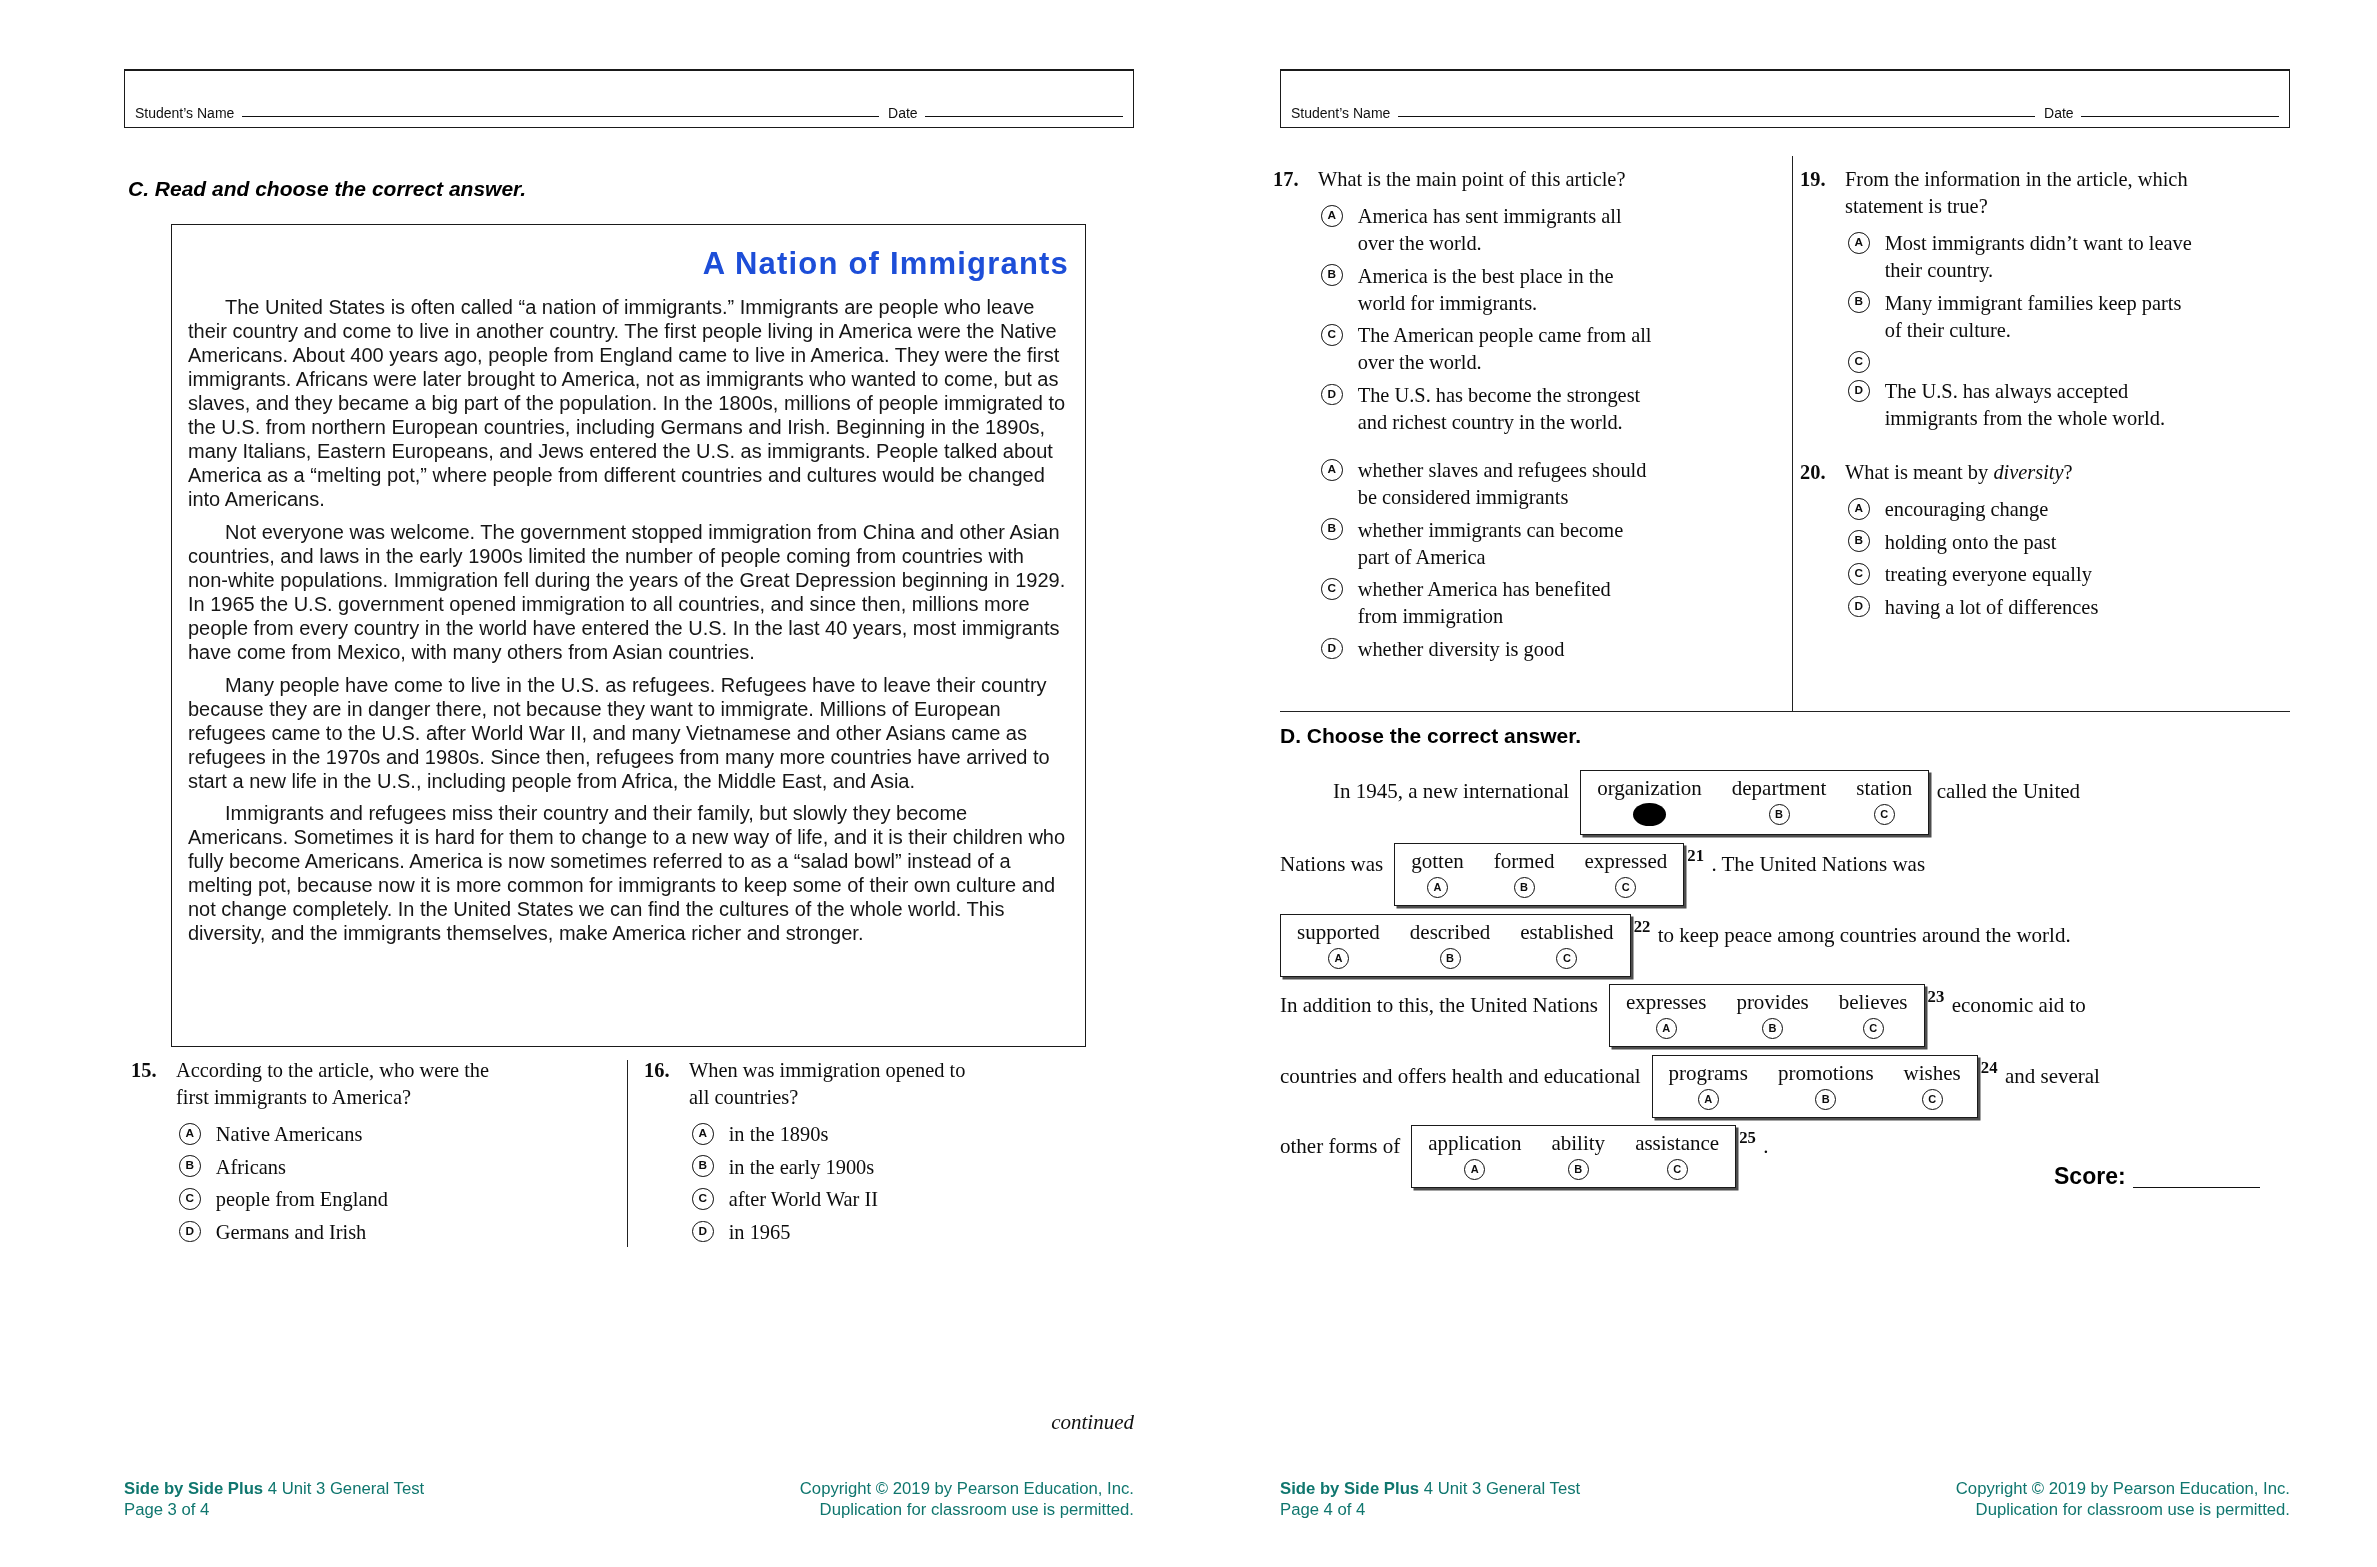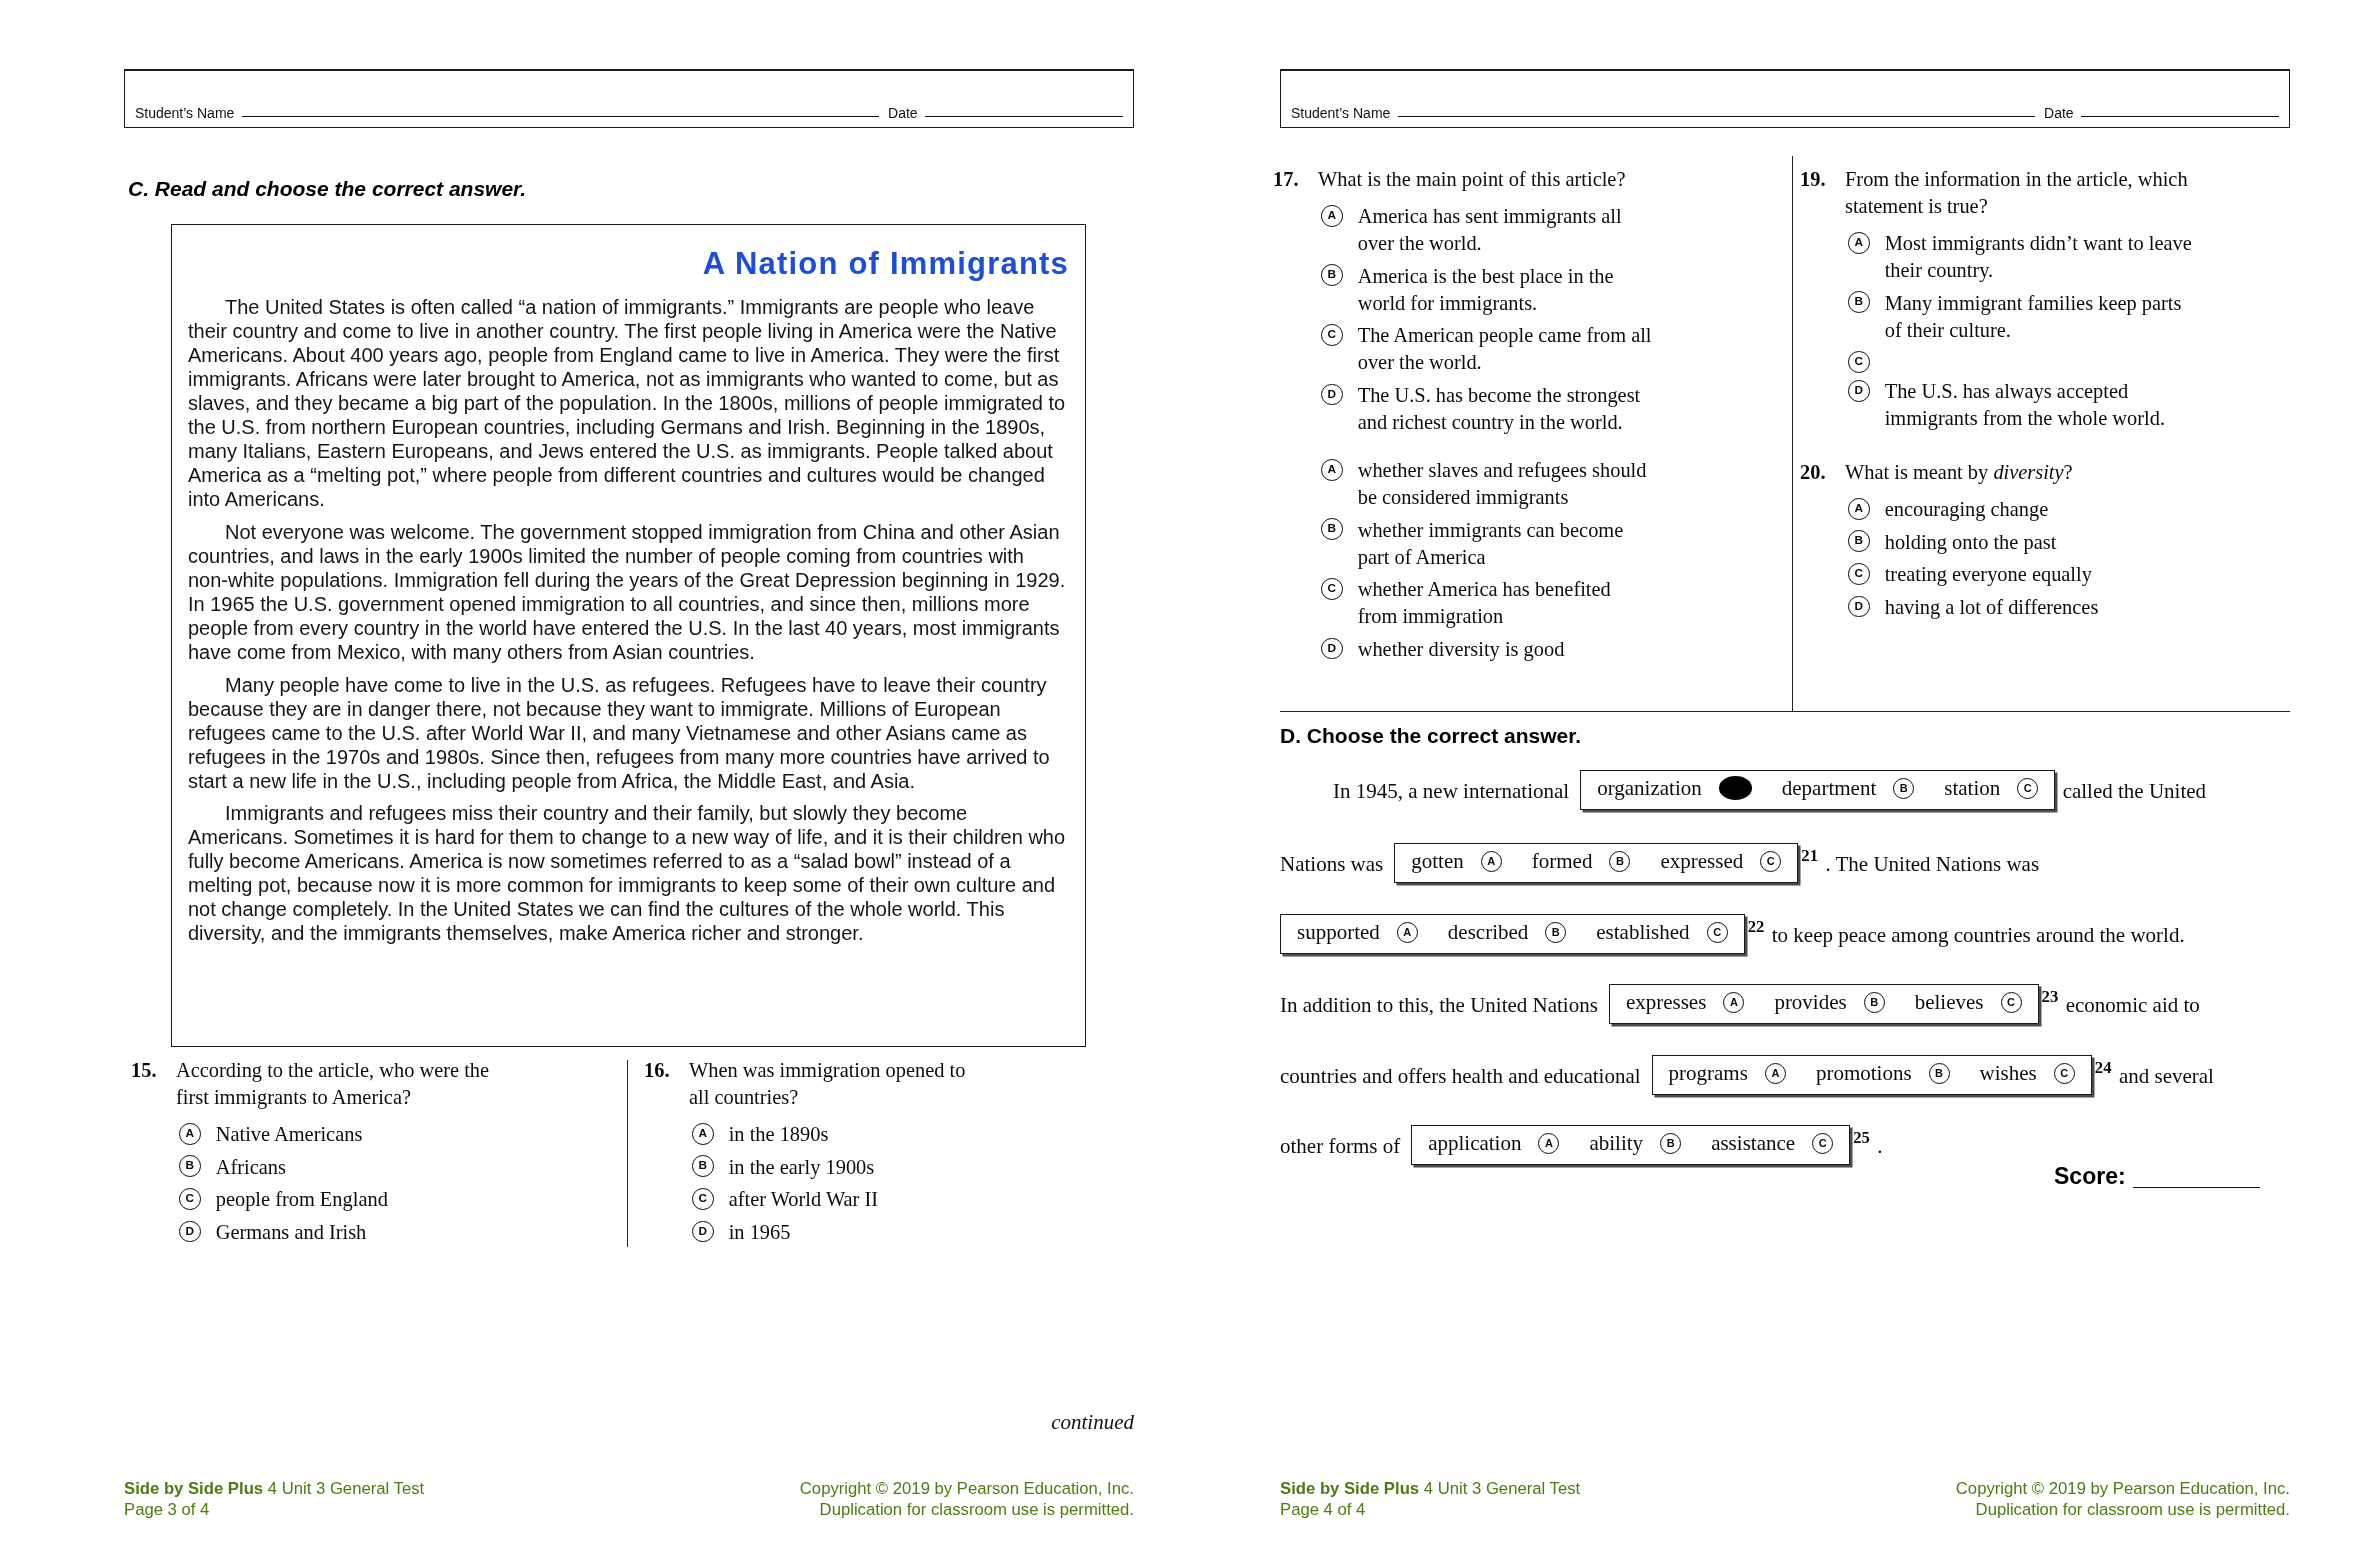--- a/index.html
+++ b/index.html
@@ -49,34 +49,34 @@
 
   
   .cloze{position:absolute;left:1280px;top:770px;width:1053px;height:446px;
     font:21px/27px "Liberation Serif","DejaVu Serif",serif;color:#0c0c0c;}
   .cloze-row{position:absolute;left:0;display:flex;align-items:flex-start;}
   .cz-text{padding-top:8px;white-space:nowrap;}
   .cz-pre{margin-right:11px;}
   .cz-post{margin-left:7.4px;}
   .cz-box{border:1.9px solid #1a1a1a;display:flex;padding:3.7px 16px 7.4px 16px;gap:30px;background:#fff;
     box-shadow:2.5px 2.5px 0 #4d4d4d;}
-  .cz-col{display:flex;align-items:center;gap:17px;}
+  .cz-col{display:flex;flex-direction:column;align-items:center;gap:1px;}
   .cz-word{line-height:27px;white-space:nowrap;}
   .bubble.sm{width:21px;height:21px;font-size:11px;margin-top:1.2px;}
   .cz-fill{width:33px;height:23.5px;background:#000;border-radius:50%;}
   .cz-sup{font-weight:bold;font-size:16.7px;line-height:1;padding-top:5px;margin-left:3.1px;}
 
   .score{position:absolute;left:2054px;top:1163px;display:flex;align-items:flex-end;
     font:bold 23px/27px "Liberation Sans","DejaVu Sans",sans-serif;color:#000;}
   .score-line{width:127px;border-bottom:1.9px solid #111;margin-left:7.4px;margin-bottom:2.5px;}
 
   .continued{position:absolute;left:885px;top:1410px;width:249px;text-align:right;
     font:italic 21px/25px "Liberation Serif","DejaVu Serif",serif;color:#111;}
 
-  .footer{position:absolute;font:16.7px/21px "Liberation Sans","DejaVu Sans",sans-serif;color:#4d7c0f;}
+  .footer{position:absolute;font:16.7px/21px "Liberation Sans","DejaVu Sans",sans-serif;color:#0f766e;}
   .fr{text-align:right;width:495px;}
   #f3l{left:124px;top:1478px;} #f3r{left:639px;top:1478px;}
   #f4l{left:1280px;top:1478px;} #f4r{left:1795px;top:1478px;}
   .f-bold{font-weight:bold;}
 </style>
 </head>
 <body>
 
 <div class="sheet">
 

